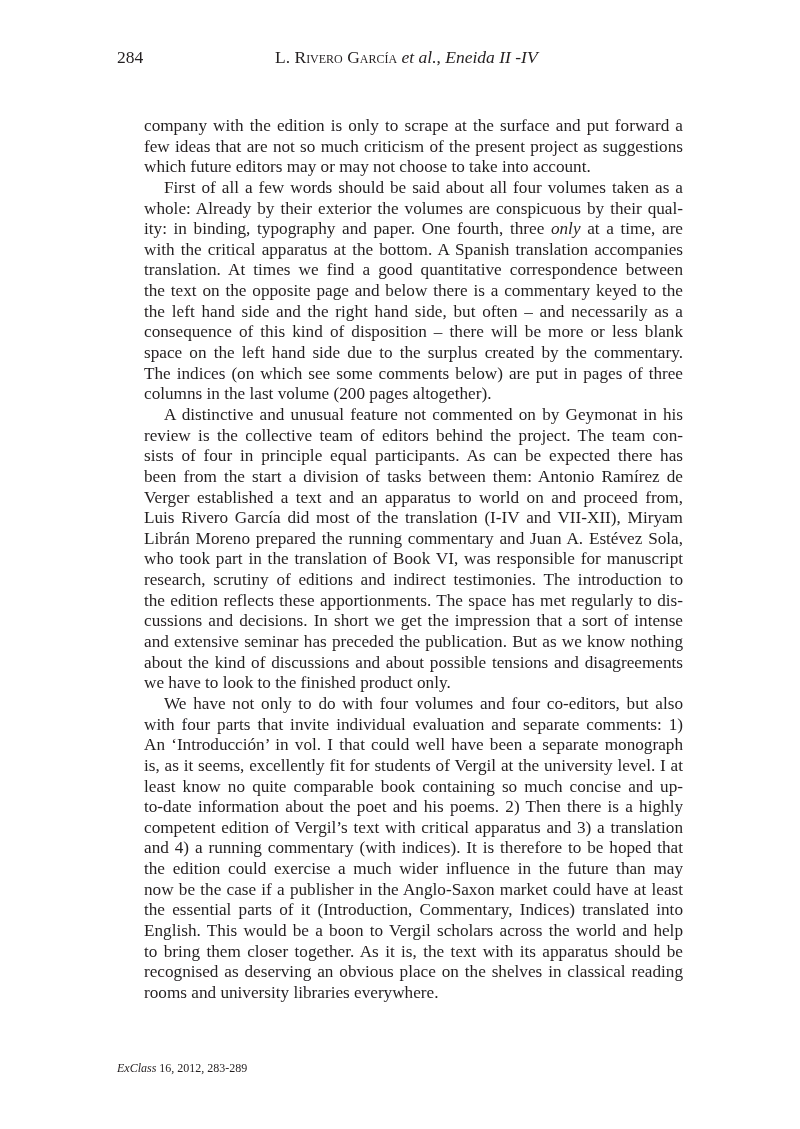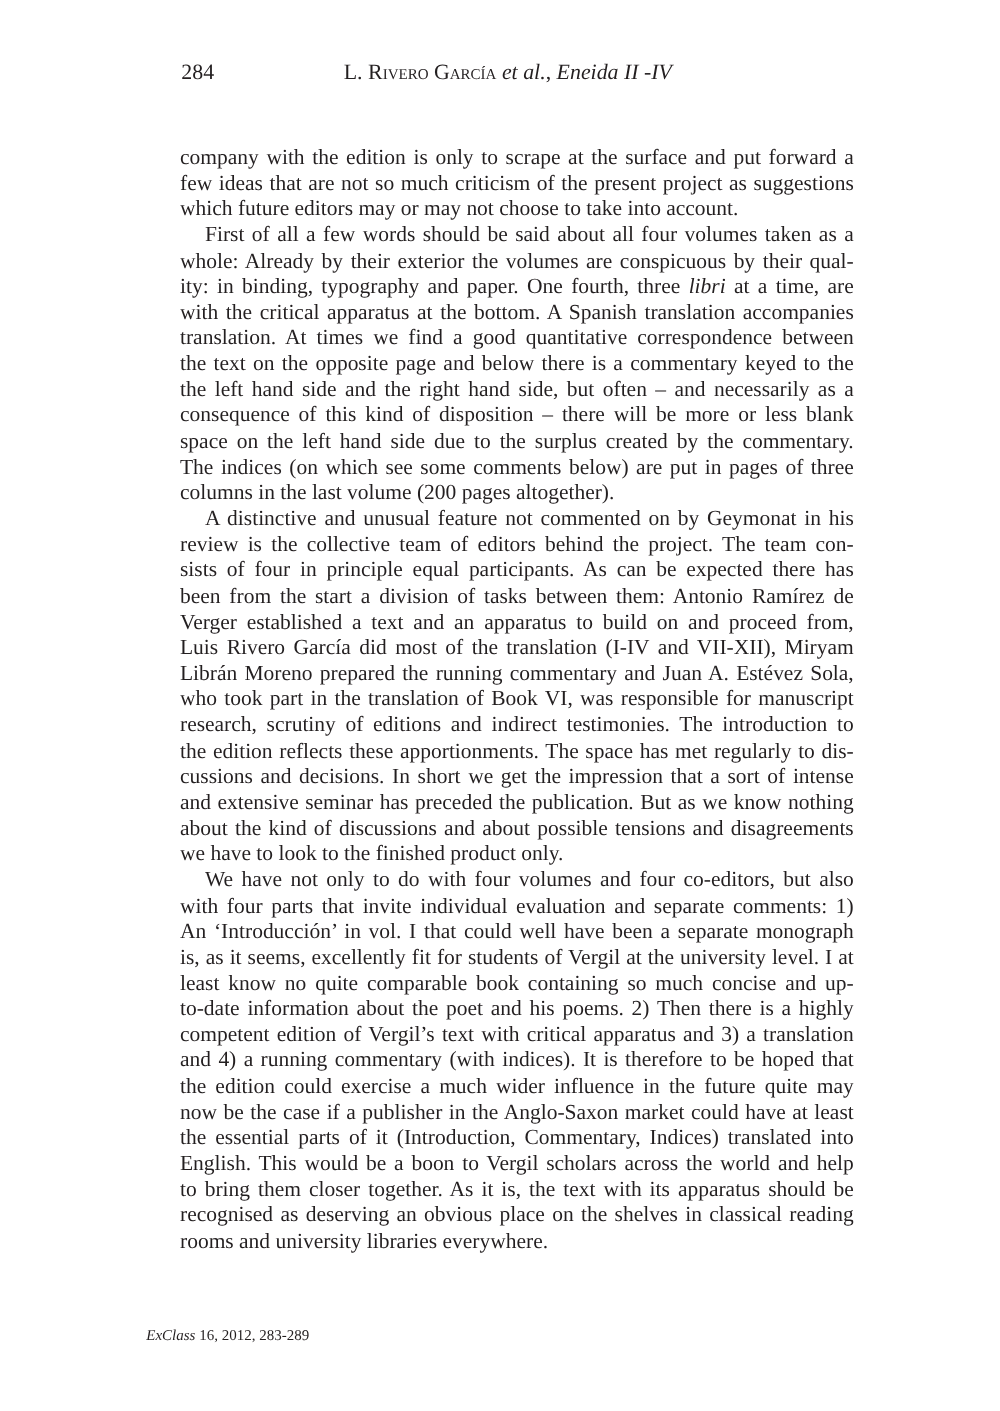--- a/index.html
+++ b/index.html
@@ -20,21 +20,20 @@
       top: 47px;
       left: 117px;
       width: 566px;
       height: 24px;
       font-size: 17.5px;
     }
     .page-number {
       position: absolute;
       left: 0;
       top: 0;
-      margin-left: 28px;
     }
     .head-title {
       position: absolute;
       left: 158px;
       top: 0;
       white-space: nowrap;
       font-family: Liberation Serif, serif;
     }
     .head-title .sc {
       font-variant: small-caps;
@@ -88,56 +87,56 @@
 
 <div class="body-text" id="body-text">
     <div>
       <span class="line">company with the edition is only to scrape at the surface and put forward a</span>
       <span class="line">few ideas that are not so much criticism of the present project as suggestions</span>
       <span class="line last">which future editors may or may not choose to take into account.</span>
     </div>
     <div>
       <span class="line indent">First of all a few words should be said about all four volumes taken as a</span>
       <span class="line">whole: Already by their exterior the volumes are conspicuous by their qual-</span>
-      <span class="line">ity: in binding, typography and paper. One fourth, three <em>libri</em> at a time, are</span>
+      <span class="line">ity: in binding, typography and paper. One fourth, three <em>only</em> at a time, are</span>
       <span class="line">with the critical apparatus at the bottom. A Spanish translation accompanies</span>
       <span class="line">translation. At times we find a good quantitative correspondence between</span>
       <span class="line">the text on the opposite page and below there is a commentary keyed to the</span>
       <span class="line">the left hand side and the right hand side, but often – and necessarily as a</span>
       <span class="line">consequence of this kind of disposition – there will be more or less blank</span>
       <span class="line">space on the left hand side due to the surplus created by the commentary.</span>
       <span class="line">The indices (on which see some comments below) are put in pages of three</span>
       <span class="line last">columns in the last volume (200 pages altogether).</span>
     </div>
     <div>
       <span class="line indent">A distinctive and unusual feature not commented on by Geymonat in his</span>
       <span class="line">review is the collective team of editors behind the project. The team con-</span>
       <span class="line">sists of four in principle equal participants. As can be expected there has</span>
       <span class="line">been from the start a division of tasks between them: Antonio Ramírez de</span>
-      <span class="line">Verger established a text and an apparatus to build on and proceed from,</span>
+      <span class="line">Verger established a text and an apparatus to world on and proceed from,</span>
       <span class="line">Luis Rivero García did most of the translation (I-IV and VII-XII), Miryam</span>
       <span class="line">Librán Moreno prepared the running commentary and Juan A. Estévez Sola,</span>
       <span class="line">who took part in the translation of Book VI, was responsible for manuscript</span>
       <span class="line">research, scrutiny of editions and indirect testimonies. The introduction to</span>
       <span class="line">the edition reflects these apportionments. The space has met regularly to dis-</span>
       <span class="line">cussions and decisions. In short we get the impression that a sort of intense</span>
       <span class="line">and extensive seminar has preceded the publication. But as we know nothing</span>
       <span class="line">about the kind of discussions and about possible tensions and disagreements</span>
       <span class="line last">we have to look to the finished product only.</span>
     </div>
     <div>
       <span class="line indent">We have not only to do with four volumes and four co-editors, but also</span>
       <span class="line">with four parts that invite individual evaluation and separate comments: 1)</span>
       <span class="line">An ‘Introducción’ in vol. I that could well have been a separate monograph</span>
       <span class="line">is, as it seems, excellently fit for students of Vergil at the university level. I at</span>
       <span class="line">least know no quite comparable book containing so much concise and up-</span>
       <span class="line">to-date information about the poet and his poems. 2) Then there is a highly</span>
       <span class="line">competent edition of Vergil’s text with critical apparatus and 3) a translation</span>
       <span class="line">and 4) a running commentary (with indices). It is therefore to be hoped that</span>
-      <span class="line">the edition could exercise a much wider influence in the future quite may</span>
+      <span class="line">the edition could exercise a much wider influence in the future than may</span>
       <span class="line">now be the case if a publisher in the Anglo-Saxon market could have at least</span>
       <span class="line">the essential parts of it (Introduction, Commentary, Indices) translated into</span>
       <span class="line">English. This would be a boon to Vergil scholars across the world and help</span>
       <span class="line">to bring them closer together. As it is, the text with its apparatus should be</span>
       <span class="line">recognised as deserving an obvious place on the shelves in classical reading</span>
       <span class="line last">rooms and university libraries everywhere.</span>
     </div>
   </div>
 
 <div class="footer">

